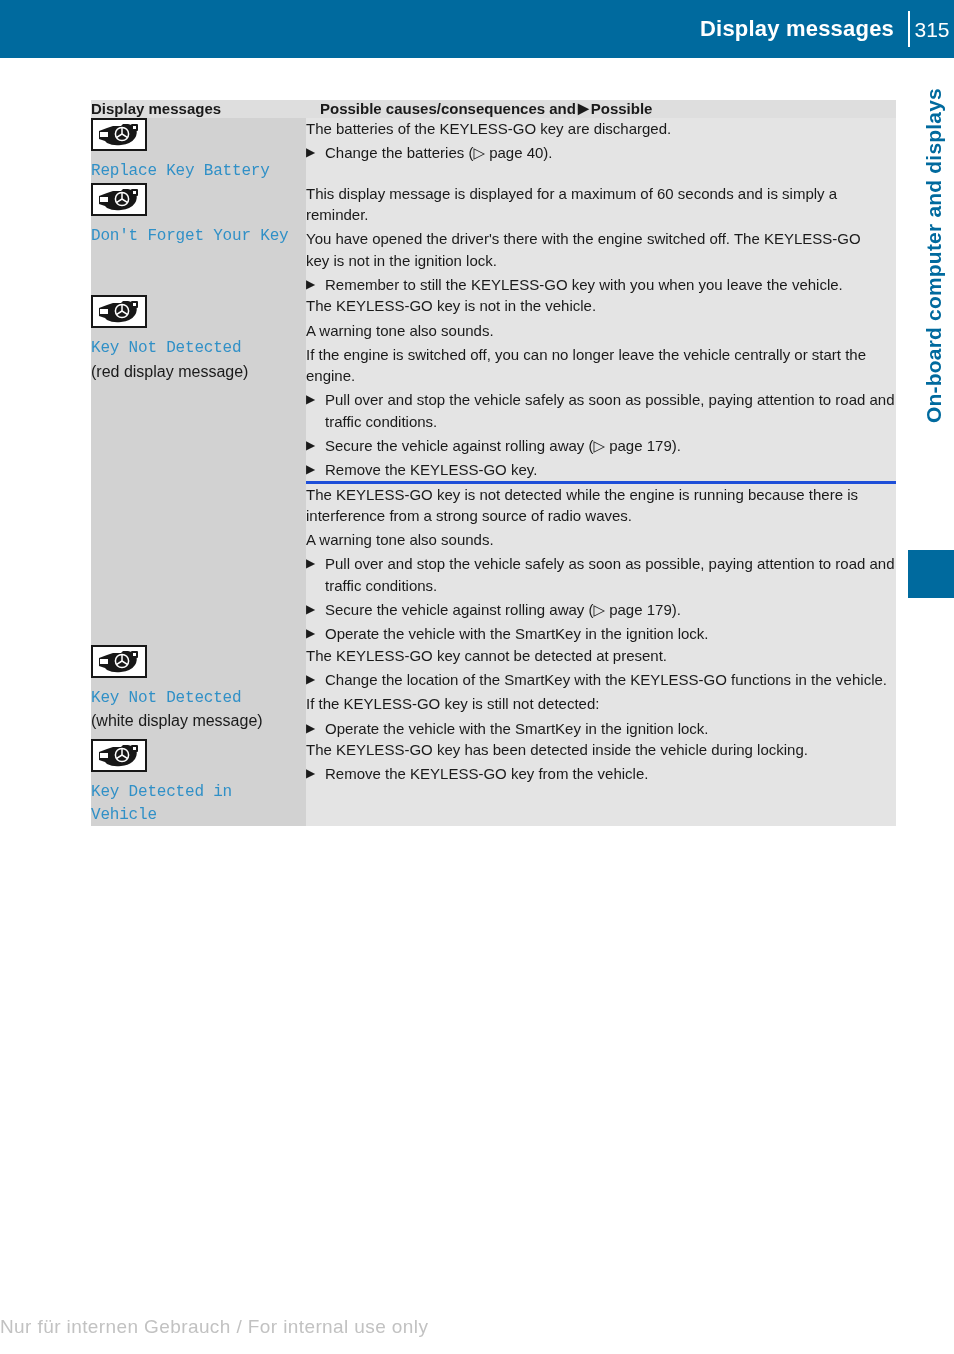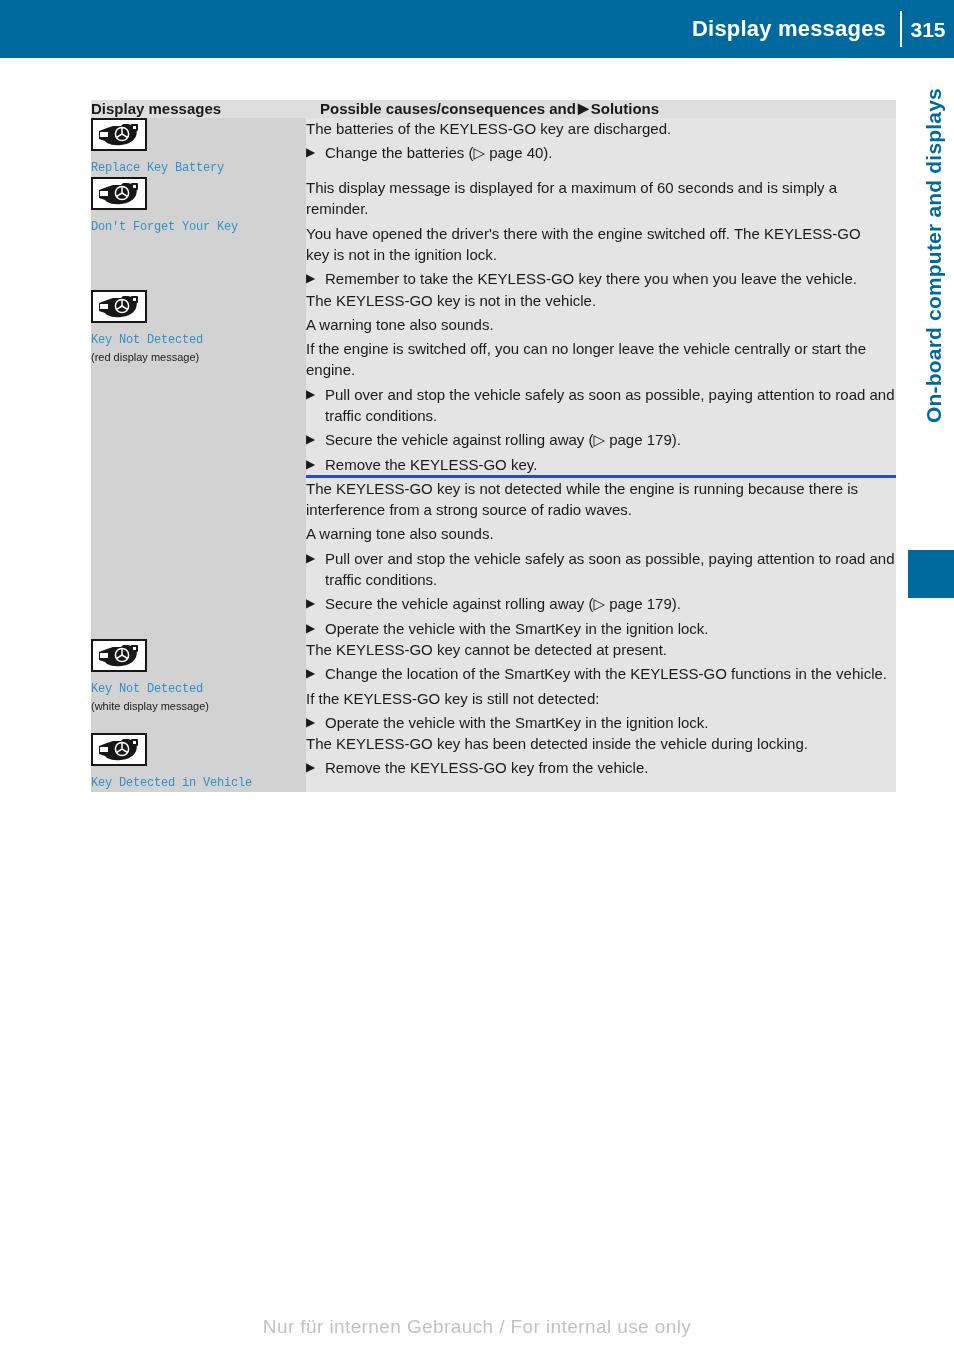--- a/index.html
+++ b/index.html
@@ -36,22 +36,22 @@
     line-height: 1;
   }
   .header-divider {
     width: 2px;
     height: 36px;
     background: #ffffff;
   }
   .header-page {
     color: #ffffff;
     font-size: 21px;
-    font-weight: bold;
-    width: 52px;
+    font-weight: normal;
+    width: 44px;
     text-align: center;
     line-height: 1;
   }
 
   
   .side-tab {
     position: absolute;
     right: 0;
     top: 58px;
     width: 54px;
@@ -142,27 +142,27 @@
     border: 2px solid #171717;
     background: #ffffff;
     position: relative;
     box-sizing: border-box;
     margin-bottom: 9px;
   }
   .key-icon svg { display: block; }
 
   .msg-label {
     font-family: "Liberation Mono", "DejaVu Sans Mono", monospace;
-    font-size: 12px;
+    font-size: 16px;
     color: #3090c7;
     line-height: 1.42;
     letter-spacing: -0.2px;
   }
   .msg-note {
-    font-size: 11px;
+    font-size: 16px;
     color: #1a1a1a;
     line-height: 1.36;
     margin-top: 1px;
   }
 
   .para {
     margin: 0 14px 3px 0;
   }
   .para:last-child { margin-bottom: 0; }
 
@@ -181,21 +181,20 @@
   }
 
   .pgref { white-space: nowrap; }
 
   
   .footer {
     position: absolute;
     left: 0;
     top: 1316px;
     width: 954px;
-    text-align: center;
     color: #c2c2c2;
     font-size: 19px;
     letter-spacing: 0.4px;
   }
 </style>
 </head>
 <body>
 
 <div class="header-bar">
   <span class="header-title">Display messages</span>
@@ -209,21 +208,21 @@
 </div>
 
 <table class="table">
   <colgroup>
       <col class="c1">
       <col class="c2">
     </colgroup>
   <thead>
     <tr>
       <th class="head-cell">Display messages</th>
-      <th class="head-cell right"><span>Possible causes/consequences and</span><span class="head-arrow">▶</span><span>Solutions</span></th>
+      <th class="head-cell right"><span>Possible causes/consequences and</span><span class="head-arrow">▶</span><span>Possible</span></th>
     </tr>
   </thead>
   <tbody id="table-body">
       <tr>
         <td class="msg-cell" rowspan="1">
           <div class="key-icon">
             <svg width="52" height="29" viewBox="0 0 52 29">
               <path d="M6 11 L6 19 L12 21 L14 23 Q20 26 28 25 Q38 24 42 18 Q45 13 43 9 Q41 5 35 4 L30 4 L28 6 L20 6 L14 8 Z" fill="#171717"></path>
               <rect x="7" y="12" width="8" height="5" fill="#ffffff"></rect>
               <rect x="38" y="4" width="7" height="7" rx="1" fill="#171717"></rect>
@@ -251,21 +250,21 @@
               <circle cx="29" cy="14" r="8" fill="#171717"></circle>
               <circle cx="29" cy="14" r="6.6" fill="none" stroke="#ffffff" stroke-width="1.5"></circle>
               <path d="M29 14 L29 7.8 M29 14 L23.7 17.4 M29 14 L34.3 17.4" stroke="#ffffff" stroke-width="1.5" fill="none"></path>
             </svg>
           </div>
           <div class="msg-label">Don't Forget Your Key</div>
         </td>
         <td class="desc-cell">
           <div class="para">This display message is displayed for a maximum of 60 seconds and is simply a reminder.</div>
           <div class="para">You have opened the driver's there with the engine switched off. The KEYLESS-GO key is not in the ignition lock.</div>
-          <div class="bullet"><span class="tri">▶</span><span>Remember to take the KEYLESS-GO key there you when you leave the vehicle.</span></div>
+          <div class="bullet"><span class="tri">▶</span><span>Remember to still the KEYLESS-GO key with you when you leave the vehicle.</span></div>
         </td>
       </tr>
       <tr>
         <td class="msg-cell" rowspan="2">
           <div class="key-icon">
             <svg width="52" height="29" viewBox="0 0 52 29">
               <path d="M6 11 L6 19 L12 21 L14 23 Q20 26 28 25 Q38 24 42 18 Q45 13 43 9 Q41 5 35 4 L30 4 L28 6 L20 6 L14 8 Z" fill="#171717"></path>
               <rect x="7" y="12" width="8" height="5" fill="#ffffff"></rect>
               <rect x="38" y="4" width="7" height="7" rx="1" fill="#171717"></rect>
               <rect x="40" y="6" width="3" height="3" fill="#ffffff"></rect>

